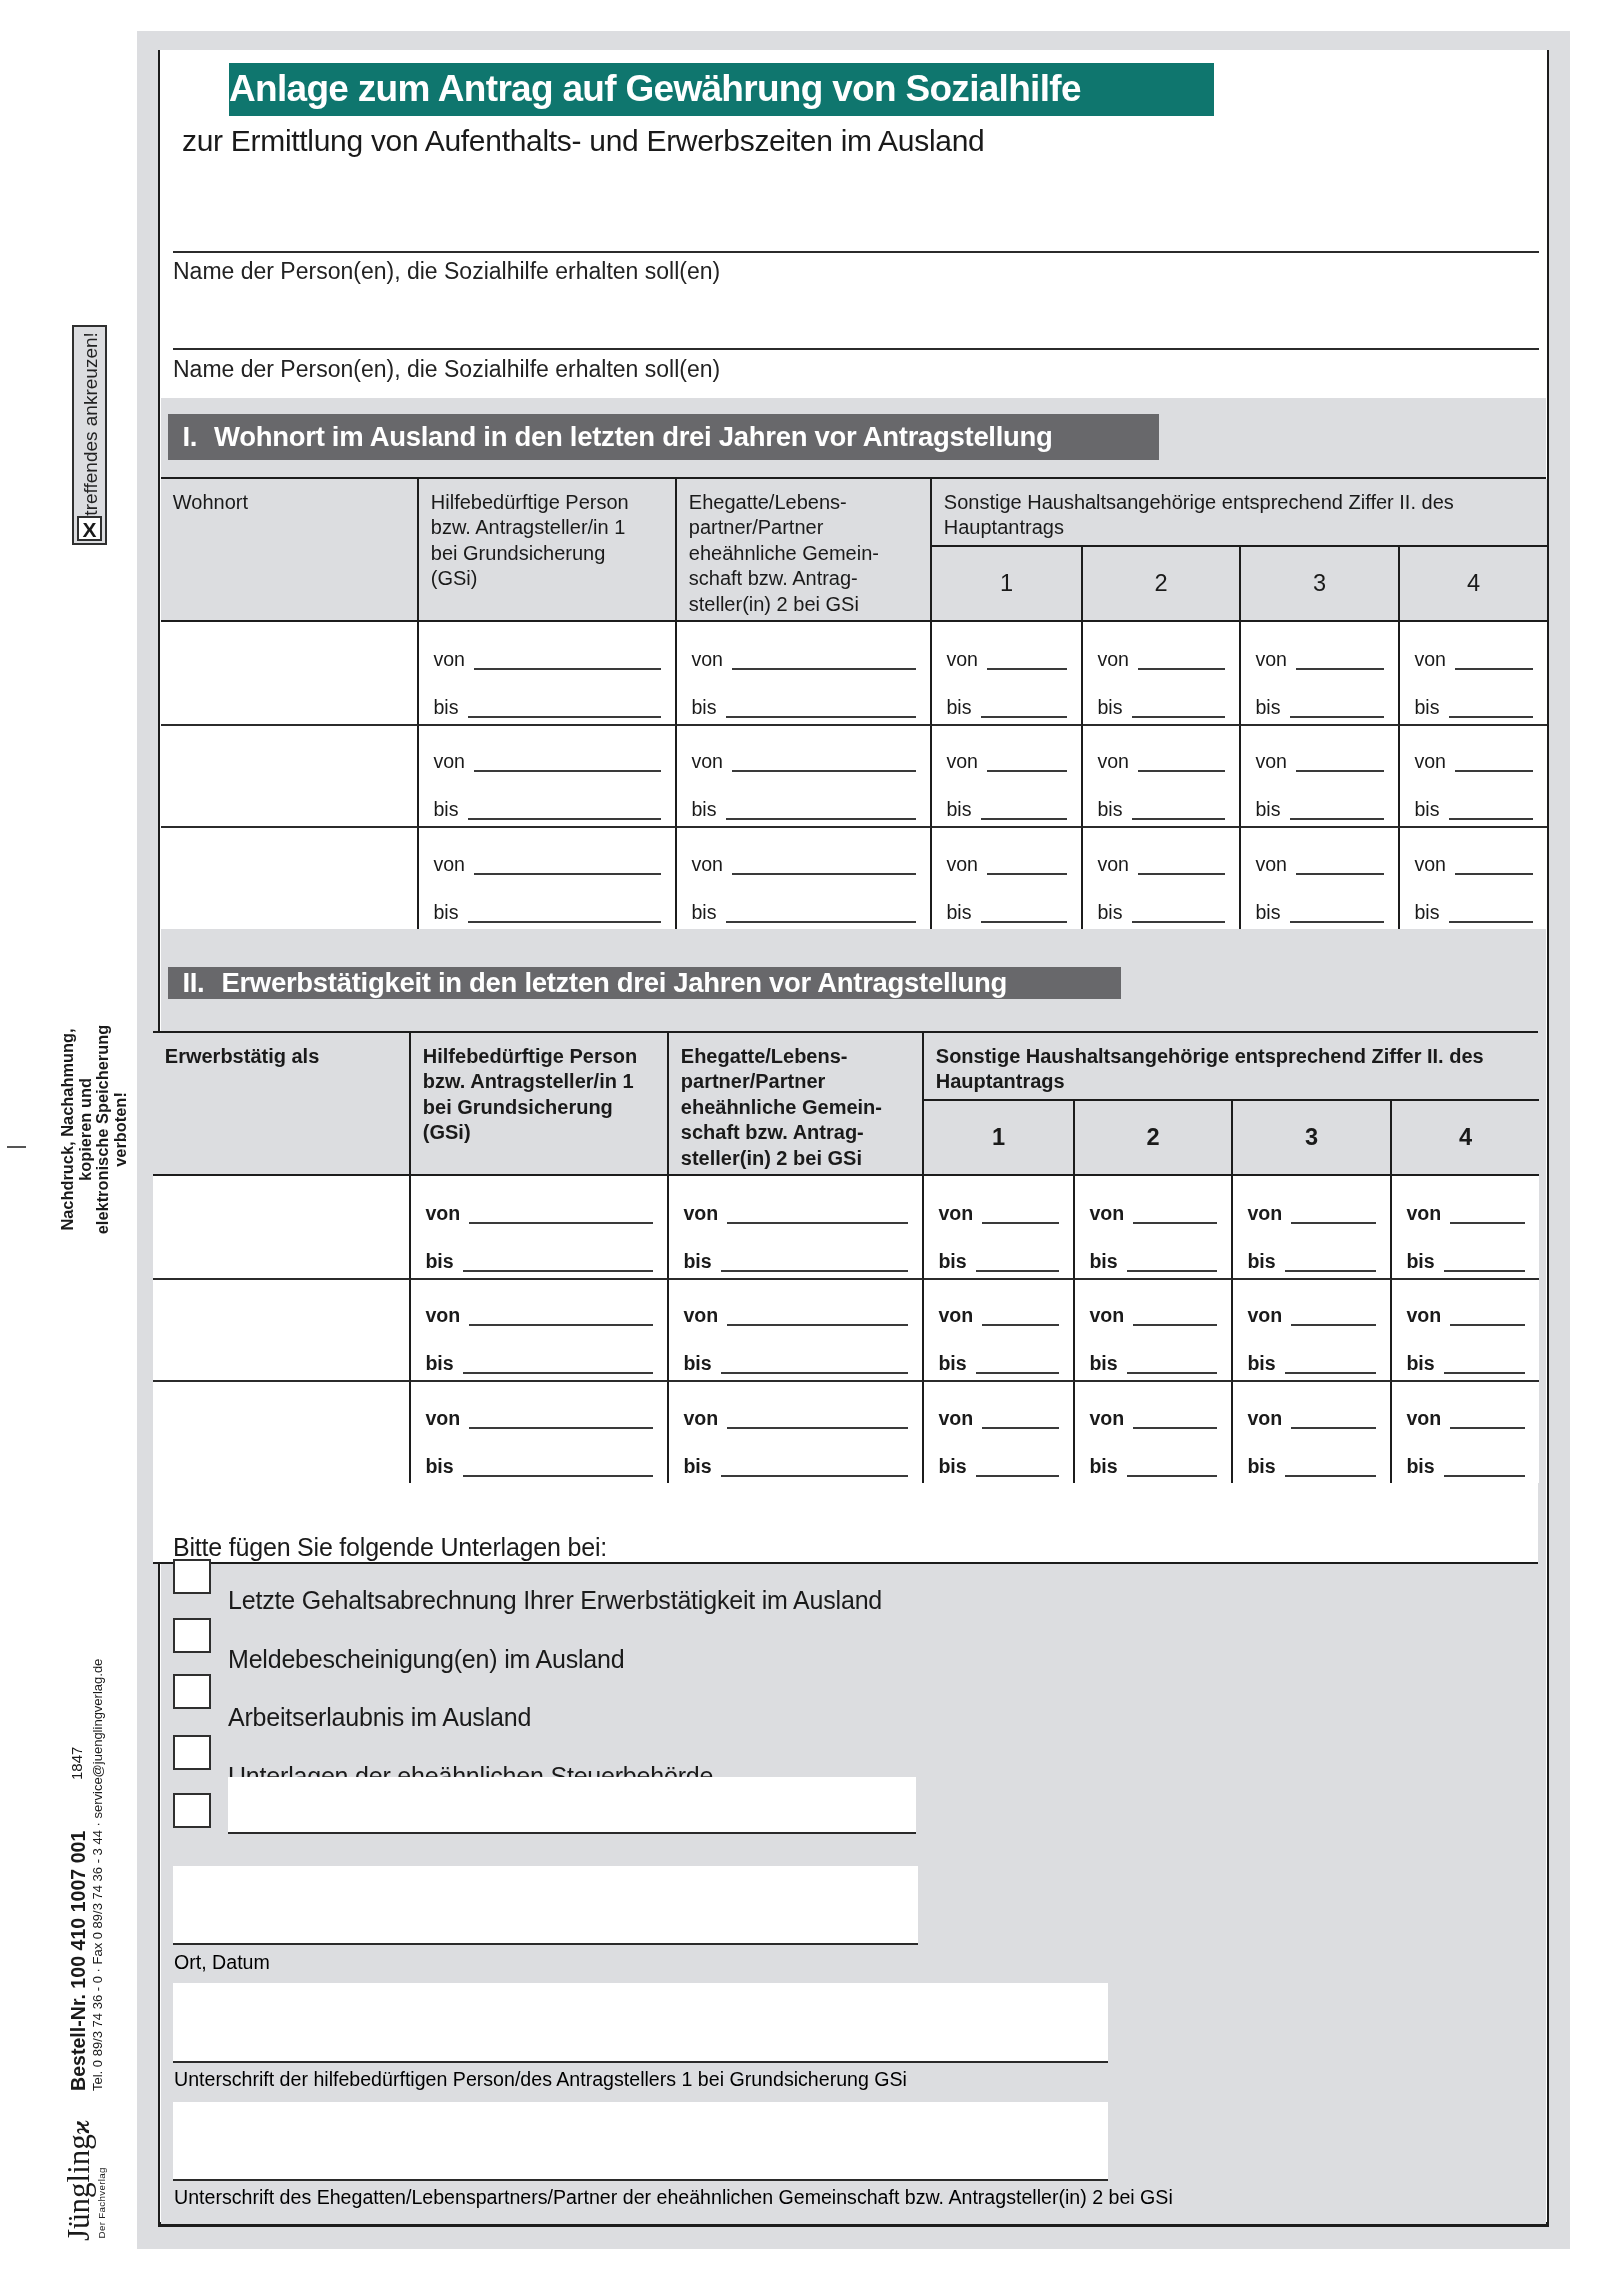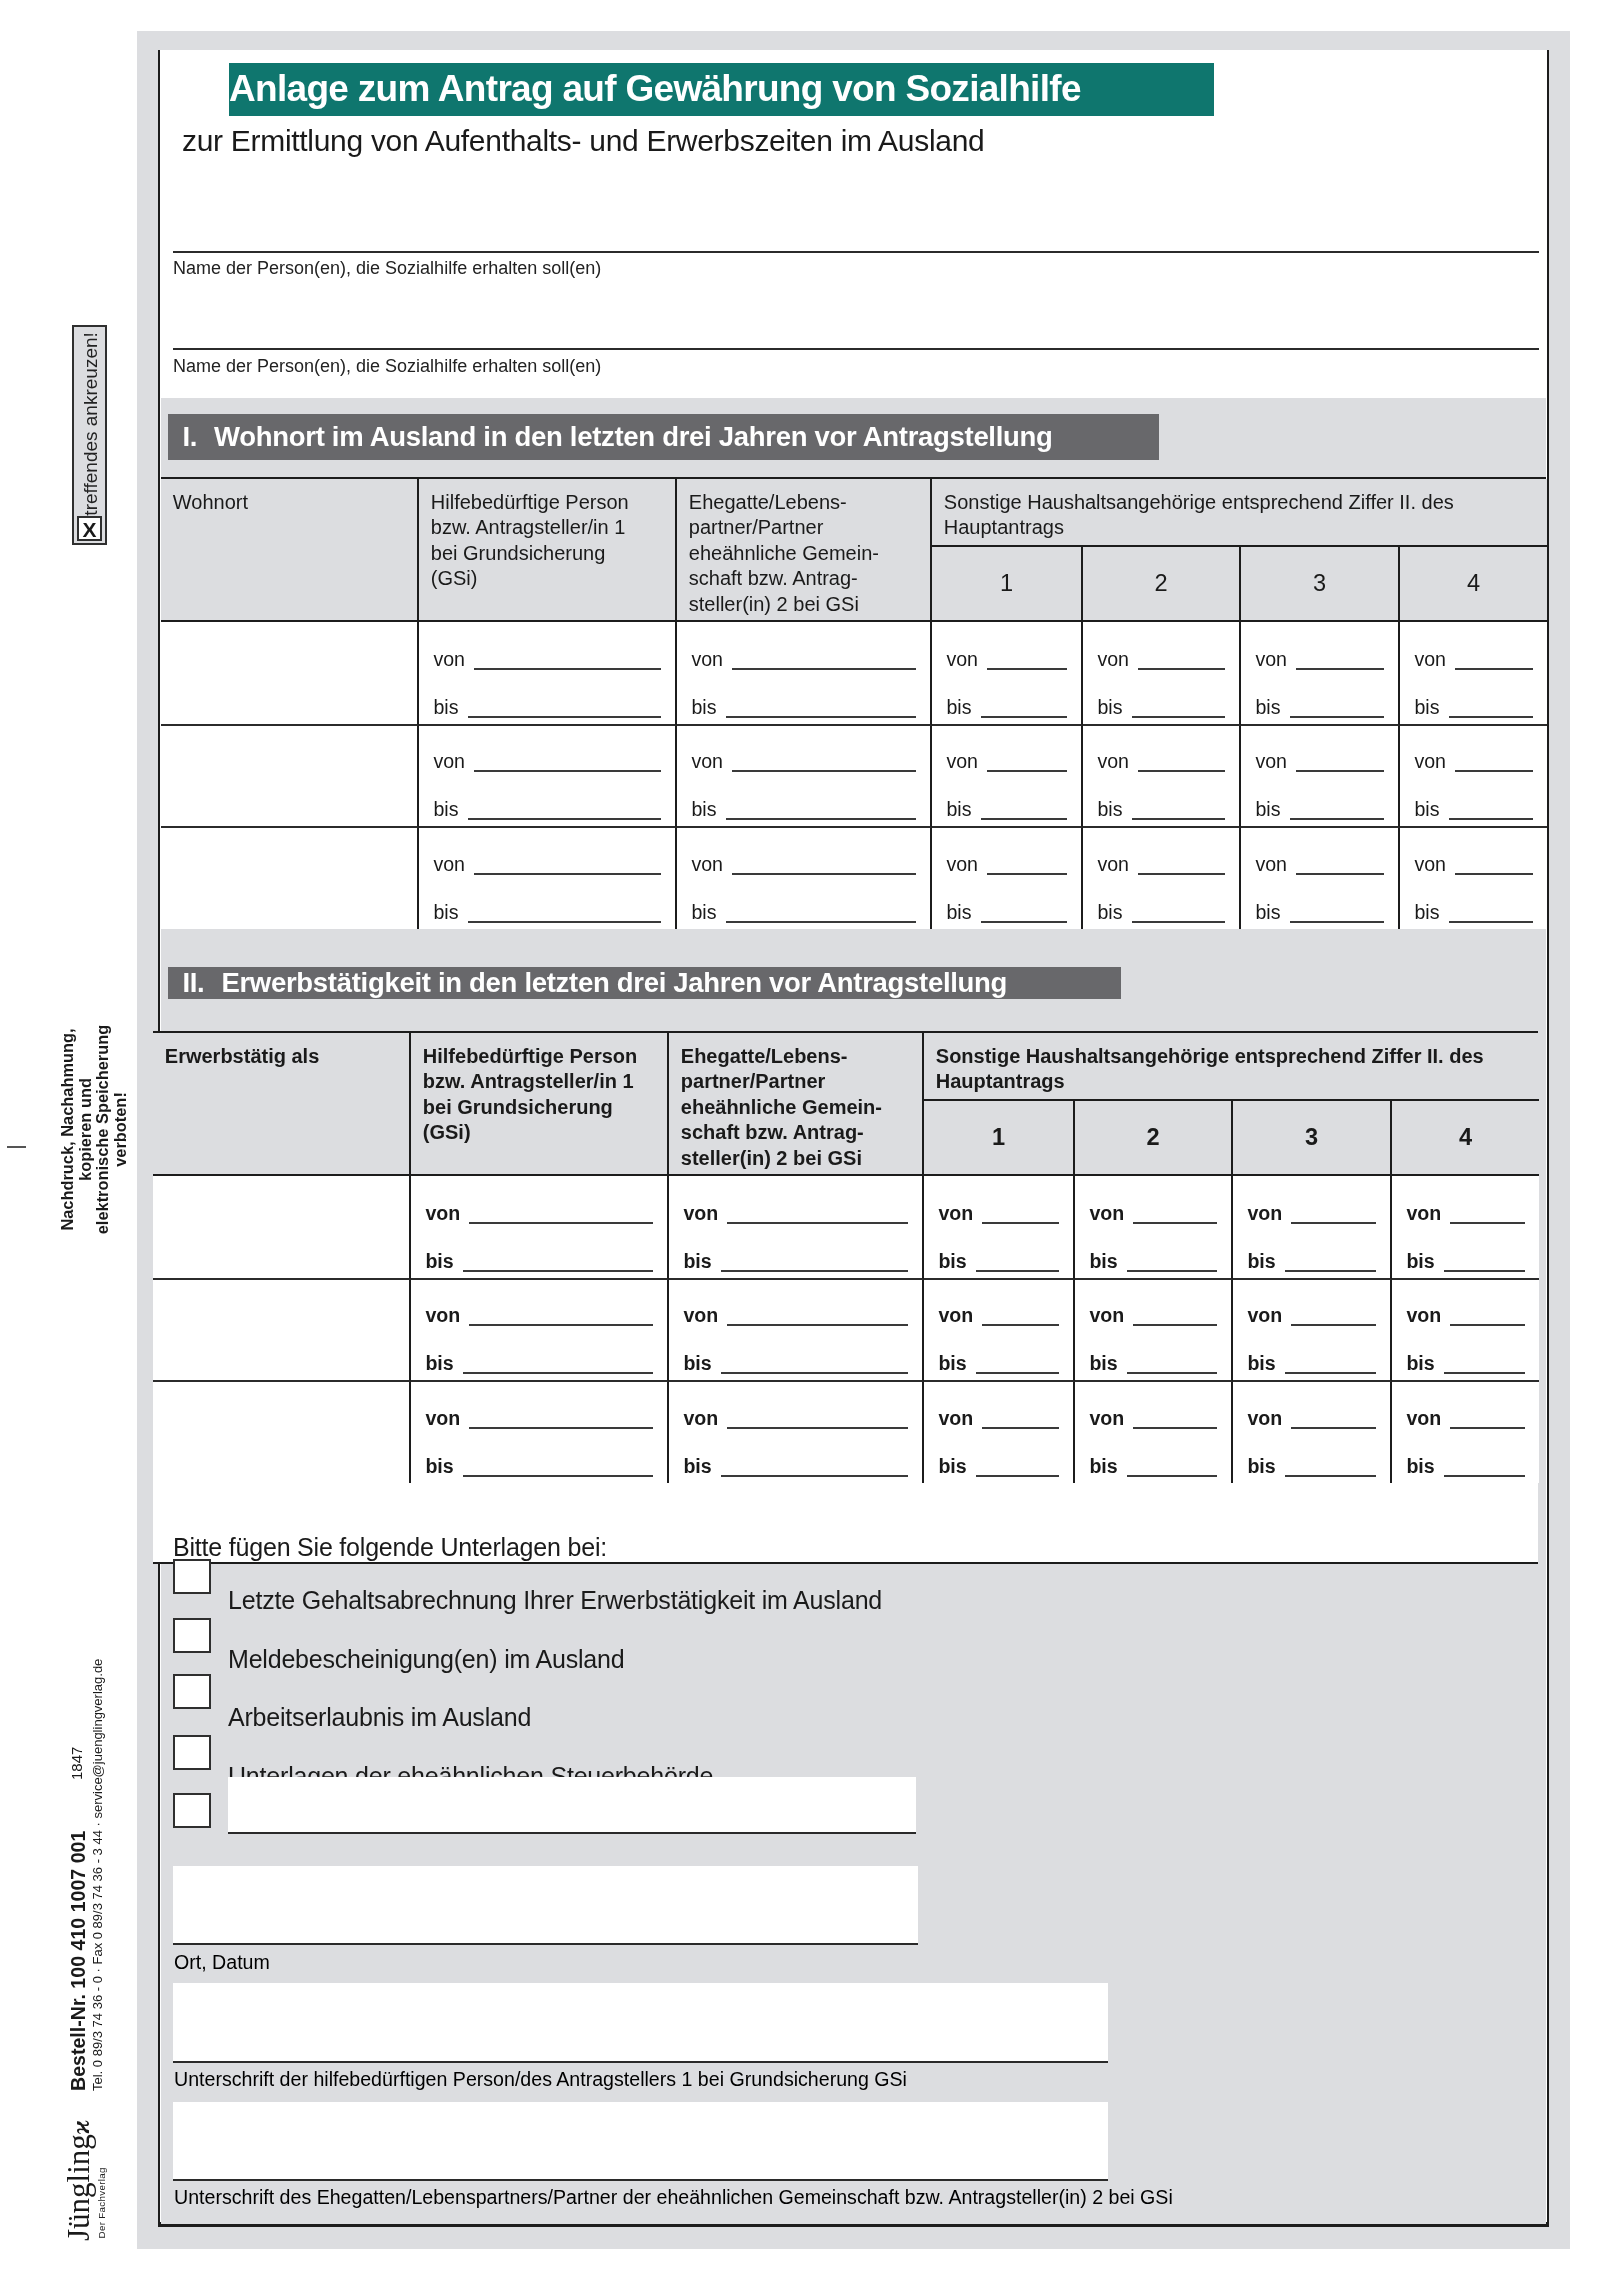--- a/index.html
+++ b/index.html
@@ -10,21 +10,21 @@
   #backdrop{left:137px;top:31px;width:1433px;height:2218px;background:#dcdde0;}
   #panel{left:158px;top:50px;width:1391px;height:2177px;background:#ffffff;
          border-left:2.6px solid #1c1c1c;border-right:2.6px solid #1c1c1c;border-bottom:5.2px solid #1c1c1c;}
   #graybody{left:161px;top:398px;width:1385px;height:1826px;background:#dcdde0;}
   
   #titlebar{left:181px;top:63px;width:985px;height:53px;background:#0f766e;color:#fff;
             font-size:37px;font-weight:bold;line-height:52px;letter-spacing:-0.7px;white-space:nowrap;margin-left:48px;}
   #subtitle{left:182px;top:124px;font-size:30px;letter-spacing:-0.3px;}
   
   .nameline{left:173px;width:1366px;border-top:2px solid #2b2b2b;}
-  .namelabel{left:173px;font-size:18px;color:#222;}
+  .namelabel{left:173px;font-size:23px;color:#222;}
   
   .secbar{background:#68686b;color:#fff;font-weight:bold;font-size:27.5px;display:flex;align-items:center;gap:17px;padding-left:14.4px;letter-spacing:-0.3px;white-space:nowrap;}
   
   .ftable{display:grid;grid-template-columns:258px 258px 255px 151px 158px 159px 147px;
           grid-template-rows:68px 75px 104px 102px 101px;
           border-top:2.6px solid #1c1c1c;border-bottom:2.6px solid #1c1c1c;background:#fff;}
   .hcell{background:#dcdde0;border-right:2px solid #1c1c1c;border-bottom:2.6px solid #1c1c1c;
          font-size:20px;line-height:25.5px;padding:10.5px 9.2px 0 11.8px;white-space:pre-line;}
   .hspan{grid-row:1/3;}
   .hothers{grid-column:4/8;grid-row:1;border-right:none;border-bottom:2px solid #1c1c1c;}

